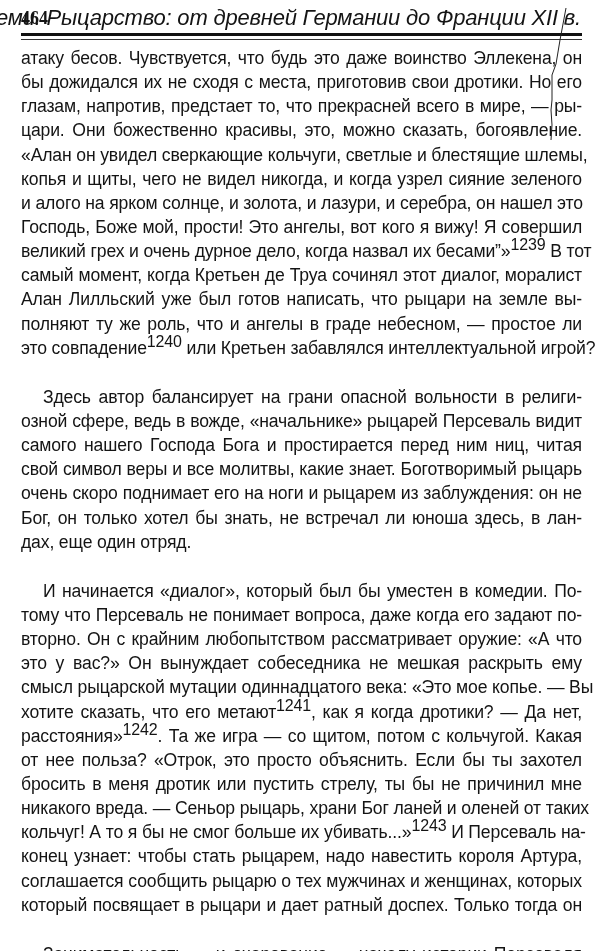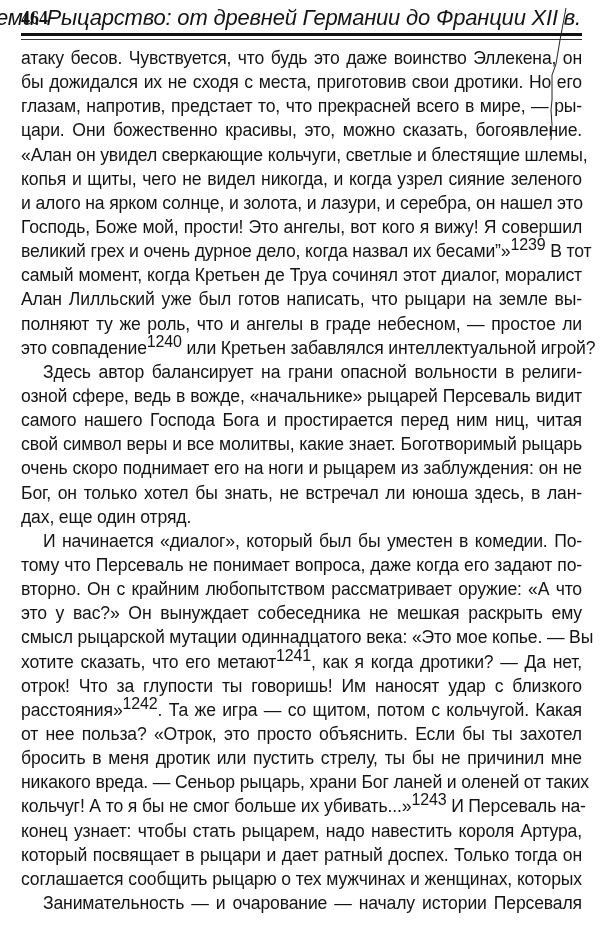--- a/index.html
+++ b/index.html
@@ -7,21 +7,21 @@
   .page { position: absolute; left: 0; top: 0; width: 600px; height: 951px; }
   .header { position: absolute; left: 21px; top: 6px; width: 560px; height: 24px; }
   .page-number { position: absolute; left: 0; top: 0; font-family: "Liberation Serif", serif; font-size: 18px; line-height: 24px; font-weight: bold; }
   .running-title { position: absolute; right: 0; top: 0; font-family: Liberation Sans, sans-serif; font-style: italic; font-size: 22px; line-height: 24px; white-space: nowrap; letter-spacing: -0.2px; }
   .rule-thick { position: absolute; left: 21px; top: 33px; width: 561px; height: 3px; background: #111; }
   .rule-thin { position: absolute; left: 21px; top: 39px; width: 561px; height: 1px; background: #333; }
   .pen-mark { position: absolute; left: 0; top: 0; width: 600px; height: 951px; pointer-events: none; }
   .body-text { position: absolute; left: 21px; top: 46px; width: 561px; font-family: "Liberation Sans", sans-serif; font-size: 17.6px; line-height: 24.15px; }
   .line { display: block; white-space: nowrap; text-align: justify; text-align-last: justify; height: 24.15px; overflow: visible; letter-spacing: -0.15px; }
   .line.last { text-align-last: left; }
-  .line.indent { padding-left: 22px; }
+  .line.indent { padding-left: 22px; margin-top: 25px; }
   sup.fn { font-size: 16px; vertical-align: 0; position: relative; top: -7px; line-height: 0; }
 </style>
 </head>
 <body>
 
 <div class="page">
   <div class="header">
     <span class="page-number">464</span>
     <span class="running-title">Доминик Бартелеми. Рыцарство: от древней Германии до Франции XII в.</span>
   </div>
@@ -48,28 +48,27 @@
       <span class="line"><span>свой символ веры  и все молитвы, какие знает. Боготворимый рыцарь</span></span>
       <span class="line"><span>очень скоро поднимает его на ноги и рыцарем из заблуждения: он не</span></span>
       <span class="line"><span>Бог, он только хотел бы  знать, не встречал ли юноша здесь, в  лан-</span></span>
       <span class="line last"><span>дах, еще один отряд.</span></span>
       <span class="line indent"><span>И начинается «диалог», который был бы  уместен в  комедии. По-</span></span>
       <span class="line"><span>тому что Персеваль не понимает вопроса, даже когда его задают по-</span></span>
       <span class="line"><span>вторно. Он с крайним  любопытством  рассматривает оружие: «А что</span></span>
       <span class="line"><span>это у вас?» Он вынуждает собеседника не мешкая раскрыть ему</span></span>
       <span class="line"><span>смысл рыцарской мутации одиннадцатого века: «Это мое копье. — Вы</span></span>
       <span class="line"><span>хотите сказать, что его метают</span><sup class="fn">1241</sup><span>, как я когда дротики? — Да нет,</span></span>
-      <span class="line"><span>отрок! Что за глупости ты  говоришь! Им  наносят удар с близкого</span></span>
       <span class="line"><span>расстояния»</span><sup class="fn">1242</sup><span>. Та же игра — со щитом, потом  с кольчугой. Какая</span></span>
       <span class="line"><span>от нее польза? «Отрок, это просто объяснить. Если бы  ты  захотел</span></span>
       <span class="line"><span>бросить в  меня дротик или пустить стрелу, ты  бы  не причинил мне</span></span>
       <span class="line"><span>никакого вреда. — Сеньор рыцарь, храни Бог ланей и оленей от таких</span></span>
       <span class="line"><span>кольчуг! А то я бы  не смог больше их убивать...»</span><sup class="fn">1243</sup><span> И Персеваль на-</span></span>
       <span class="line"><span>конец узнает: чтобы  стать рыцарем, надо навестить короля Артура,</span></span>
+      <span class="line"><span>соглашается сообщить рыцарю о тех мужчинах и женщинах, которых</span></span>
       <span class="line"><span>который посвящает в  рыцари и дает ратный доспех. Только тогда он</span></span>
-      <span class="line"><span>соглашается сообщить рыцарю о тех мужчинах и женщинах, которых</span></span>
       <span class="line indent"><span>Занимательность — и очарование — началу истории Персеваля</span></span>
     </div>
 
   <svg class="pen-mark" viewBox="0 0 600 951" width="600" height="951">
     <path d="M566 8 L560 40 L556 64 L552 75 L552 100 L551 110 L552 125 L551 140" stroke="#222" stroke-width="1" fill="none"></path>
   </svg>
 </div>
 
 </body></html>

